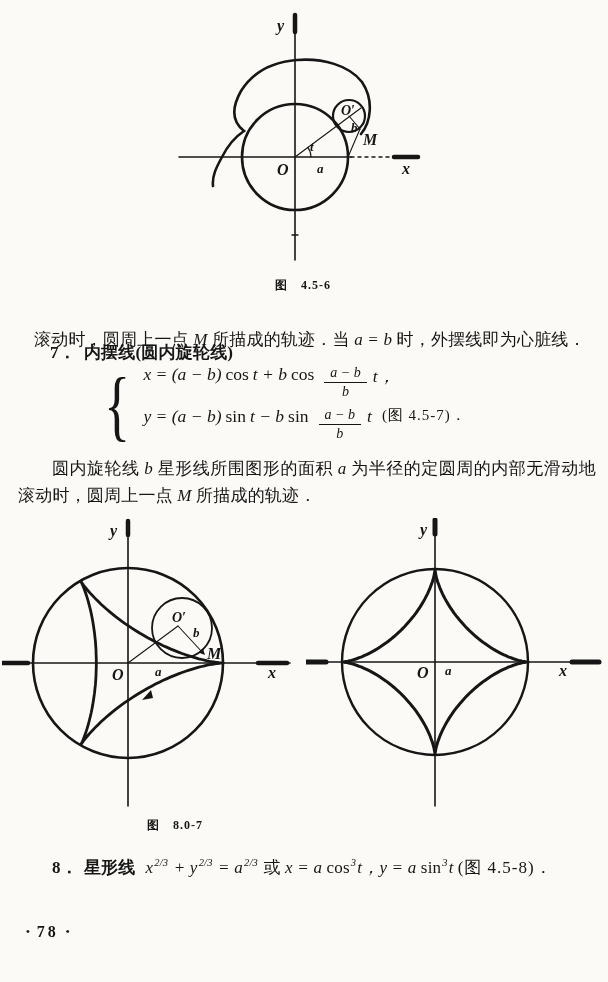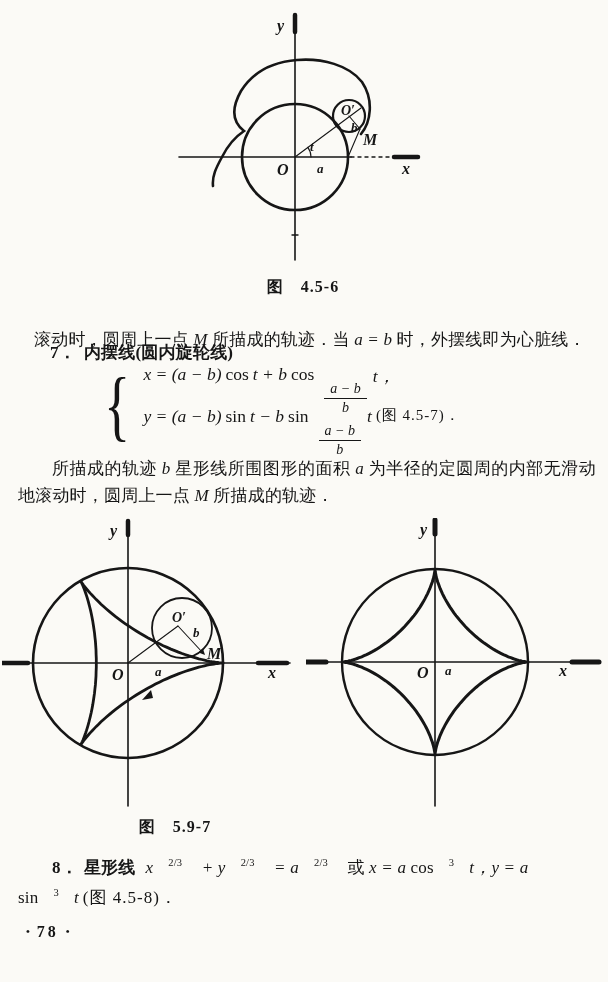--- a/index.html
+++ b/index.html
@@ -1,36 +1,36 @@
 <!DOCTYPE html>
 <html><head>
 <meta charset="utf-8">
 <style>
   html,body{margin:0;padding:0;background:#d9d6d0;}
   .sheet{position:relative;width:608px;height:982px;margin:0 auto;background:#fbfaf6;
          font-family:"Liberation Serif","DejaVu Serif",serif;color:#161616;overflow:hidden;}
   .t{position:absolute;font-size:17px;line-height:26px;letter-spacing:.2px;}
   .mi{font-style:italic;}
   .b{font-weight:700;}
-  .cap{position:absolute;width:150px;text-align:center;font-size:16px;font-weight:700;letter-spacing:1px;}
+  .cap{position:absolute;width:150px;text-align:center;font-size:12px;font-weight:700;letter-spacing:1px;}
   
   svg text{font-family:"Liberation Serif","DejaVu Serif",serif;font-style:italic;font-weight:700;fill:#161616;}
   .lbl{font-size:16px;} .lbls{font-size:13px;} .lblm{font-size:14px;}
   
   .eqblock{position:absolute;left:104px;top:364px;display:flex;align-items:center;}
   .brace{font-size:78px;line-height:84px;font-weight:400;transform:scaleX(.7);transform-origin:left center;}
   .eqlines{margin-left:2px;}
   .eqline{display:flex;height:42px;font-size:17.5px;font-style:italic;white-space:pre;}
   .fnr{font-style:normal;margin:0 4px;}
-  .frac{display:inline-flex;flex-direction:column;align-items:center;margin:16px 6px;
+  .frac{display:inline-flex;flex-direction:column;align-items:center;margin:0 6px;
         font-size:14px;line-height:1.25;font-style:italic;}
   .frac .fnum{border-bottom:1.4px solid #161616;padding:0 6px;}
-  .eqnote{font-style:normal;font-size:15px;margin-left:4px;letter-spacing:1px;}
+  .eqnote{font-style:normal;font-size:15px;margin-left:10px;letter-spacing:1px;}
   
-  .sp{font-size:10.5px;position:relative;top:-7px;margin:0 15px;}
+  .sp{font-size:10.5px;font-style:italic;position:relative;top:-7px;margin:0 1px;}
   .frac2{display:inline-flex;flex-direction:column;align-items:center;margin:0 4px;
          font-size:13.5px;line-height:1.15;font-style:normal;vertical-align:middle;}
   .frac2 .fnum{border-bottom:1.3px solid #161616;padding:0 3px;}
   .pageno{position:absolute;left:26px;top:923px;font-size:16px;font-weight:700;letter-spacing:3px;}
   .pageno .dot{font-size:11px;vertical-align:2px;letter-spacing:0;}
   .just{text-align:justify;}
 </style>
 </head>
 <body>
 
@@ -70,21 +70,21 @@
   </div>
 
   <div class="eqblock">
     <span class="brace">{</span>
     <div class="eqlines">
       <div class="eqline"><span>x = (a − b)</span><span class="fnr">cos</span><span>t + b</span><span class="fnr">cos</span><span class="frac"><span class="fnum">a − b</span><span>b</span></span><span>t，</span></div>
       <div class="eqline"><span>y = (a − b)</span><span class="fnr">sin</span><span>t − b</span><span class="fnr">sin</span><span class="frac"><span class="fnum">a − b</span><span>b</span></span><span>t</span><span class="eqnote">(图 4.5-7)．</span></div>
     </div>
   </div>
 
-  <p class="t just" style="left:18px;top:455px;width:578px;margin:0;line-height:27px;text-indent:2em"><span>所描成的轨迹 </span><span class="mi">b</span><span> 星形线所围图形的面积 </span><span class="mi">a</span><span> 为半径的定圆周的内部无滑动地滚动时，圆周上一点 </span><span class="mi">M</span><span> 所描成的轨迹．</span></p>
+  <p class="t just" style="left:18px;top:455px;width:578px;margin:0;line-height:27px;text-indent:2em"><span>圆内旋轮线 </span><span class="mi">b</span><span> 星形线所围图形的面积 </span><span class="mi">a</span><span> 为半径的定圆周的内部无滑动地滚动时，圆周上一点 </span><span class="mi">M</span><span> 所描成的轨迹．</span></p>
 
   <svg style="position:absolute;left:2px;top:518px" width="292" height="292" viewBox="0 0 292 292">
     <g stroke="#161616" fill="none" stroke-linecap="round">
       <line x1="126" y1="6" x2="126" y2="288" stroke-width="1.6"></line>
       <line x1="126" y1="3" x2="126" y2="17" stroke-width="4.5"></line>
       <line x1="0" y1="145" x2="288" y2="145" stroke-width="1.6"></line>
       <line x1="0" y1="145" x2="26" y2="145" stroke-width="4.5"></line>
       <line x1="256" y1="145" x2="285" y2="145" stroke-width="4.5"></line>
       <circle cx="126" cy="145" r="95" stroke-width="2.6"></circle>
       <path stroke-width="2.8" d="M221.1 145.0 L221.0 145.0 L220.6 145.0 L220.1 145.0 L219.3 144.9 L218.2 144.8 L217.0 144.7 L215.5 144.5 L213.8 144.3 L211.9 144.0 L209.9 143.7 L207.6 143.3 L205.1 142.8 L202.5 142.2 L199.7 141.5 L196.8 140.8 L193.7 139.9 L190.4 138.9 L187.1 137.9 L183.6 136.7 L180.1 135.5 L176.4 134.1 L172.7 132.6 L168.9 131.1 L165.1 129.4 L161.2 127.7 L157.4 125.8 L153.5 123.9 L149.6 121.8 L145.7 119.7 L141.9 117.5 L138.0 115.3 L134.3 113.0 L130.6 110.6 L126.9 108.2 L123.4 105.8 L119.9 103.3 L116.6 100.9 L113.3 98.4 L110.2 95.9 L107.2 93.4 L104.4 91.0 L101.6 88.5 L99.0 86.2 L96.6 83.8 L94.3 81.6 L92.2 79.4 L90.2 77.3 L88.4 75.4 L86.7 73.5 L85.2 71.7 L83.9 70.1 L82.7 68.6 L81.6 67.3 L80.8 66.1 L80.0 65.0 L79.4 64.2 L79.0 63.5 L78.7 63.0 L78.5 62.7 L78.5 62.6 L78.5 62.7 L78.7 63.0 L78.9 63.6 L79.3 64.3 L79.7 65.2 L80.3 66.4 L80.9 67.7 L81.5 69.3 L82.2 71.1 L82.9 73.0 L83.7 75.2 L84.5 77.6 L85.3 80.2 L86.1 82.9 L86.9 85.8 L87.7 89.0 L88.5 92.2 L89.3 95.7 L90.0 99.2 L90.7 102.9 L91.3 106.8 L91.9 110.7 L92.5 114.8 L92.9 118.9 L93.4 123.1 L93.7 127.4 L94.0 131.8 L94.1 136.2 L94.3 140.6 L94.3 145.0 L94.3 149.4 L94.1 153.8 L94.0 158.2 L93.7 162.6 L93.4 166.9 L92.9 171.1 L92.5 175.2 L91.9 179.3 L91.3 183.2 L90.7 187.1 L90.0 190.8 L89.3 194.3 L88.5 197.8 L87.7 201.0 L86.9 204.2 L86.1 207.1 L85.3 209.8 L84.5 212.4 L83.7 214.8 L82.9 217.0 L82.2 218.9 L81.5 220.7 L80.9 222.3 L80.3 223.6 L79.7 224.8 L79.3 225.7 L78.9 226.4 L78.7 227.0 L78.5 227.3 L78.5 227.4 L78.5 227.3 L78.7 227.0 L79.0 226.5 L79.4 225.8 L80.0 225.0 L80.8 223.9 L81.6 222.7 L82.7 221.4 L83.9 219.9 L85.2 218.3 L86.7 216.5 L88.4 214.6 L90.2 212.7 L92.2 210.6 L94.3 208.4 L96.6 206.2 L99.0 203.8 L101.6 201.5 L104.4 199.0 L107.2 196.6 L110.2 194.1 L113.3 191.6 L116.6 189.1 L119.9 186.7 L123.4 184.2 L126.9 181.8 L130.6 179.4 L134.3 177.0 L138.0 174.7 L141.9 172.5 L145.7 170.3 L149.6 168.2 L153.5 166.1 L157.4 164.2 L161.2 162.3 L165.1 160.6 L168.9 158.9 L172.7 157.4 L176.4 155.9 L180.1 154.5 L183.6 153.3 L187.1 152.1 L190.4 151.1 L193.7 150.1 L196.8 149.2 L199.7 148.5 L202.5 147.8 L205.1 147.2 L207.6 146.7 L209.9 146.3 L211.9 146.0 L213.8 145.7 L215.5 145.5 L217.0 145.3 L218.2 145.2 L219.3 145.1 L220.1 145.0 L220.6 145.0 L221.0 145.0 L221.1 145.0"></path>
@@ -112,20 +112,20 @@
       <line x1="266" y1="144" x2="293" y2="144" stroke-width="5"></line>
       <circle cx="129" cy="144" r="93" stroke-width="2.4"></circle>
       <path stroke-width="3" d="M222.0 144.0 L221.9 144.0 L221.6 144.0 L221.1 144.0 L220.5 143.9 L219.6 143.8 L218.6 143.6 L217.4 143.4 L216.0 143.2 L214.5 142.8 L212.8 142.4 L211.0 141.9 L209.0 141.3 L206.9 140.5 L204.7 139.7 L202.3 138.8 L199.9 137.7 L197.4 136.6 L194.8 135.3 L192.1 133.9 L189.4 132.4 L186.6 130.7 L183.9 129.0 L181.1 127.1 L178.2 125.1 L175.4 123.0 L172.7 120.8 L169.9 118.5 L167.2 116.1 L164.5 113.7 L161.9 111.1 L159.3 108.5 L156.9 105.8 L154.5 103.1 L152.2 100.3 L150.0 97.6 L147.9 94.8 L145.9 91.9 L144.0 89.1 L142.3 86.4 L140.6 83.6 L139.1 80.9 L137.7 78.2 L136.4 75.6 L135.3 73.1 L134.2 70.7 L133.3 68.3 L132.5 66.1 L131.7 64.0 L131.1 62.0 L130.6 60.2 L130.2 58.5 L129.8 57.0 L129.6 55.6 L129.4 54.4 L129.2 53.4 L129.1 52.5 L129.0 51.9 L129.0 51.4 L129.0 51.1 L129.0 51.0 L129.0 51.1 L129.0 51.4 L129.0 51.9 L128.9 52.5 L128.8 53.4 L128.6 54.4 L128.4 55.6 L128.2 57.0 L127.8 58.5 L127.4 60.2 L126.9 62.0 L126.3 64.0 L125.5 66.1 L124.7 68.3 L123.8 70.7 L122.7 73.1 L121.6 75.6 L120.3 78.2 L118.9 80.9 L117.4 83.6 L115.7 86.4 L114.0 89.1 L112.1 91.9 L110.1 94.8 L108.0 97.6 L105.8 100.3 L103.5 103.1 L101.1 105.8 L98.7 108.5 L96.1 111.1 L93.5 113.7 L90.8 116.1 L88.1 118.5 L85.3 120.8 L82.6 123.0 L79.8 125.1 L76.9 127.1 L74.1 129.0 L71.4 130.7 L68.6 132.4 L65.9 133.9 L63.2 135.3 L60.6 136.6 L58.1 137.7 L55.7 138.8 L53.3 139.7 L51.1 140.5 L49.0 141.3 L47.0 141.9 L45.2 142.4 L43.5 142.8 L42.0 143.2 L40.6 143.4 L39.4 143.6 L38.4 143.8 L37.5 143.9 L36.9 144.0 L36.4 144.0 L36.1 144.0 L36.0 144.0 L36.1 144.0 L36.4 144.0 L36.9 144.0 L37.5 144.1 L38.4 144.2 L39.4 144.4 L40.6 144.6 L42.0 144.8 L43.5 145.2 L45.2 145.6 L47.0 146.1 L49.0 146.7 L51.1 147.5 L53.3 148.3 L55.7 149.2 L58.1 150.3 L60.6 151.4 L63.2 152.7 L65.9 154.1 L68.6 155.6 L71.4 157.3 L74.1 159.0 L76.9 160.9 L79.8 162.9 L82.6 165.0 L85.3 167.2 L88.1 169.5 L90.8 171.9 L93.5 174.3 L96.1 176.9 L98.7 179.5 L101.1 182.2 L103.5 184.9 L105.8 187.7 L108.0 190.4 L110.1 193.2 L112.1 196.1 L114.0 198.9 L115.7 201.6 L117.4 204.4 L118.9 207.1 L120.3 209.8 L121.6 212.4 L122.7 214.9 L123.8 217.3 L124.7 219.7 L125.5 221.9 L126.3 224.0 L126.9 226.0 L127.4 227.8 L127.8 229.5 L128.2 231.0 L128.4 232.4 L128.6 233.6 L128.8 234.6 L128.9 235.5 L129.0 236.1 L129.0 236.6 L129.0 236.9 L129.0 237.0 L129.0 236.9 L129.0 236.6 L129.0 236.1 L129.1 235.5 L129.2 234.6 L129.4 233.6 L129.6 232.4 L129.8 231.0 L130.2 229.5 L130.6 227.8 L131.1 226.0 L131.7 224.0 L132.5 221.9 L133.3 219.7 L134.2 217.3 L135.3 214.9 L136.4 212.4 L137.7 209.8 L139.1 207.1 L140.6 204.4 L142.3 201.6 L144.0 198.9 L145.9 196.1 L147.9 193.2 L150.0 190.4 L152.2 187.7 L154.5 184.9 L156.9 182.2 L159.3 179.5 L161.9 176.9 L164.5 174.3 L167.2 171.9 L169.9 169.5 L172.7 167.2 L175.4 165.0 L178.2 162.9 L181.1 160.9 L183.9 159.0 L186.6 157.3 L189.4 155.6 L192.1 154.1 L194.8 152.7 L197.4 151.4 L199.9 150.3 L202.3 149.2 L204.7 148.3 L206.9 147.5 L209.0 146.7 L211.0 146.1 L212.8 145.6 L214.5 145.2 L216.0 144.8 L217.4 144.6 L218.6 144.4 L219.6 144.2 L220.5 144.1 L221.1 144.0 L221.6 144.0 L221.9 144.0 L222.0 144.0"></path>
     </g>
     <text class="lbl" x="114" y="17">y</text>
     <text class="lbl" x="253" y="158">x</text>
     <text class="lbl" x="111" y="160">O</text>
     <text class="lbls" x="139" y="157">a</text>
   </svg>
 
-  <div class="cap" style="left:100px;top:817px">图　5.9-7</div>
+  <div class="cap" style="left:100px;top:817px">图　8.0-7</div>
 
   <div class="t" style="left:18px;top:854px;width:584px;text-indent:2em;line-height:28px"><span class="b">8．</span><span class="b" style="margin:0 10px 0 6px">星形线</span><span class="mi">x</span><span class="sp">2/3</span><span class="mi"> + y</span><span class="sp">2/3</span><span class="mi"> = a</span><span class="sp">2/3</span><span> 或 </span><span class="mi">x = a </span><span>cos</span><span class="sp">3</span><span class="mi">t，</span><span class="mi">y = a </span><span>sin</span><span class="sp">3</span><span class="mi">t</span><span style="letter-spacing:1px;margin-left:4px">(图 4.5-8)．</span></div>
 
 
   <div class="pageno"><span class="dot">•</span> <span>78</span> <span class="dot">•</span></div>
 
 </div>
 
 </body></html>

